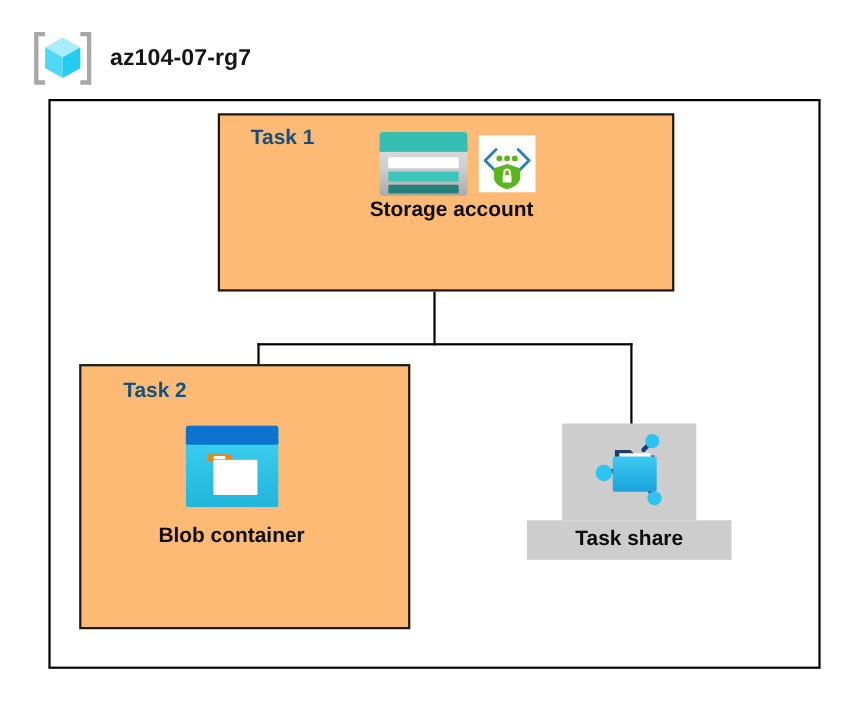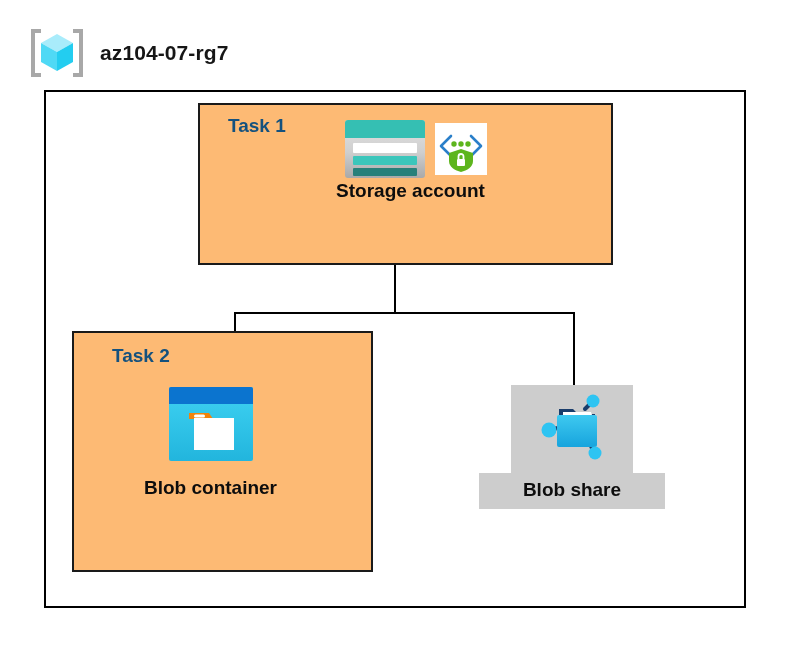--- a/index.html
+++ b/index.html
@@ -276,17 +276,17 @@
 
           <rect x="24" y="26" width="40" height="32" rx="2" fill="url(#gradFS)"></rect>
 
           <circle cx="16" cy="41" r="7.5" fill="#2ec4f2"></circle>
           <circle cx="60" cy="12" r="6.5" fill="#2ec4f2"></circle>
           <circle cx="62" cy="64" r="6.5" fill="#2ec4f2"></circle>
         </svg>
       </span>
     </div>
     <div class="fs-caption-bg">
-      <span class="node-caption">Blob share</span>
+      <span class="node-caption">Task share</span>
     </div>
   </div>
 
 </div>
 
 </body></html>

